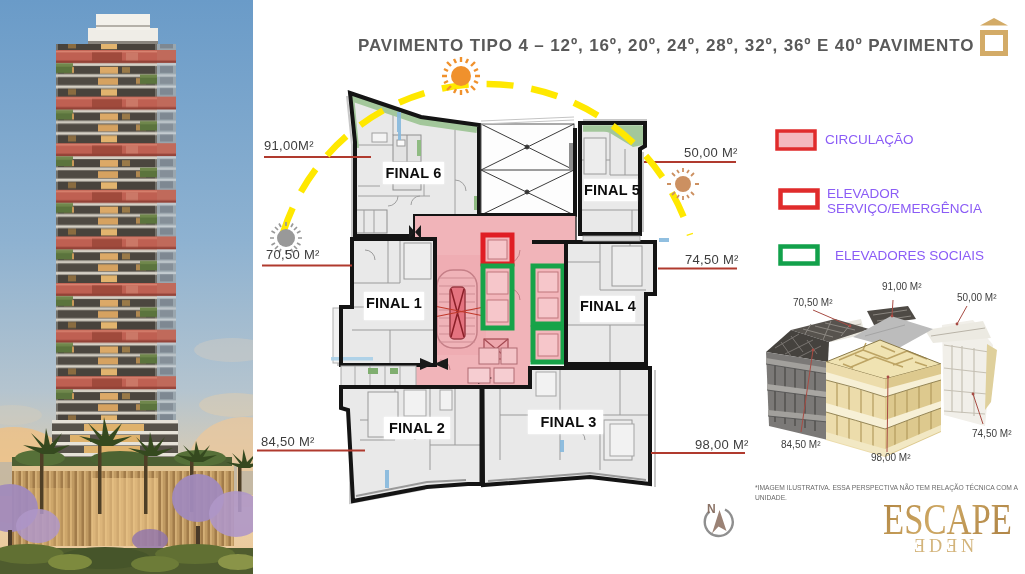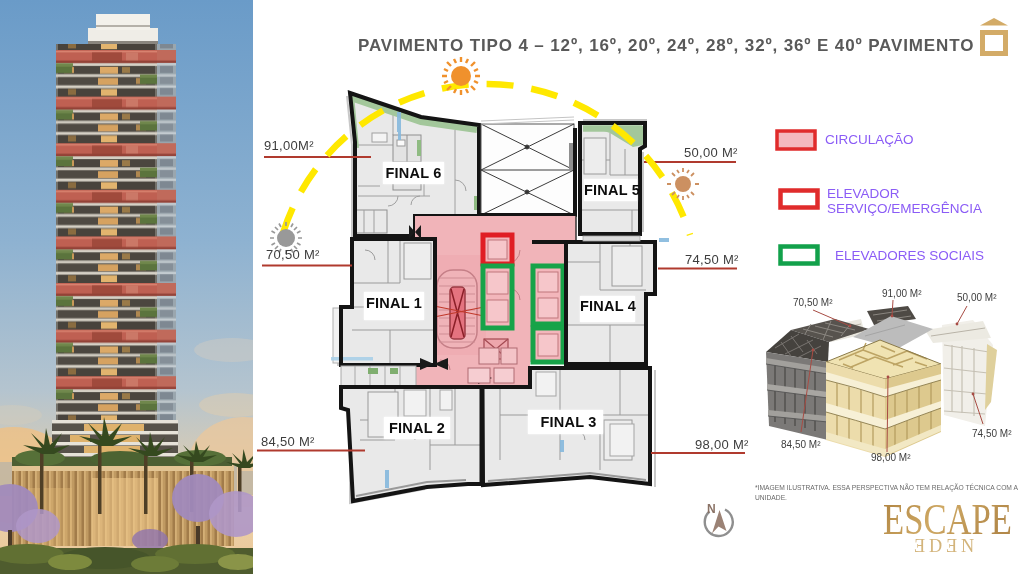--- a/index.html
+++ b/index.html
@@ -507,21 +507,21 @@
       <circle cx="137" cy="16" r="1.4"></circle>
       <circle cx="202" cy="24" r="1.4"></circle>
     <circle cx="58" cy="50" r="1.4"></circle>
       <circle cx="218" cy="94" r="1.4"></circle>
       <circle cx="133" cy="77" r="1.4"></circle>
   </g>
 </svg>
 
 <div class="axlabel" style="left:793px;top:297px;">70,50 M²</div>
 
-<div class="axlabel" style="left:882px;top:288px;">91,00 M²</div>
+<div class="axlabel" style="left:882px;top:281px;">91,00 M²</div>
 
 <div class="axlabel" style="left:957px;top:292px;">50,00 M²</div>
 
 <div class="axlabel" style="left:781px;top:439px;">84,50 M²</div>
 
 <div class="axlabel" style="left:972px;top:428px;">74,50 M²</div>
 
 <div class="axlabel" style="left:871px;top:452px;">98,00 M²</div>
 
 <svg class="abs" style="left:698px;top:500px" width="42" height="44" viewBox="0 0 42 44">

